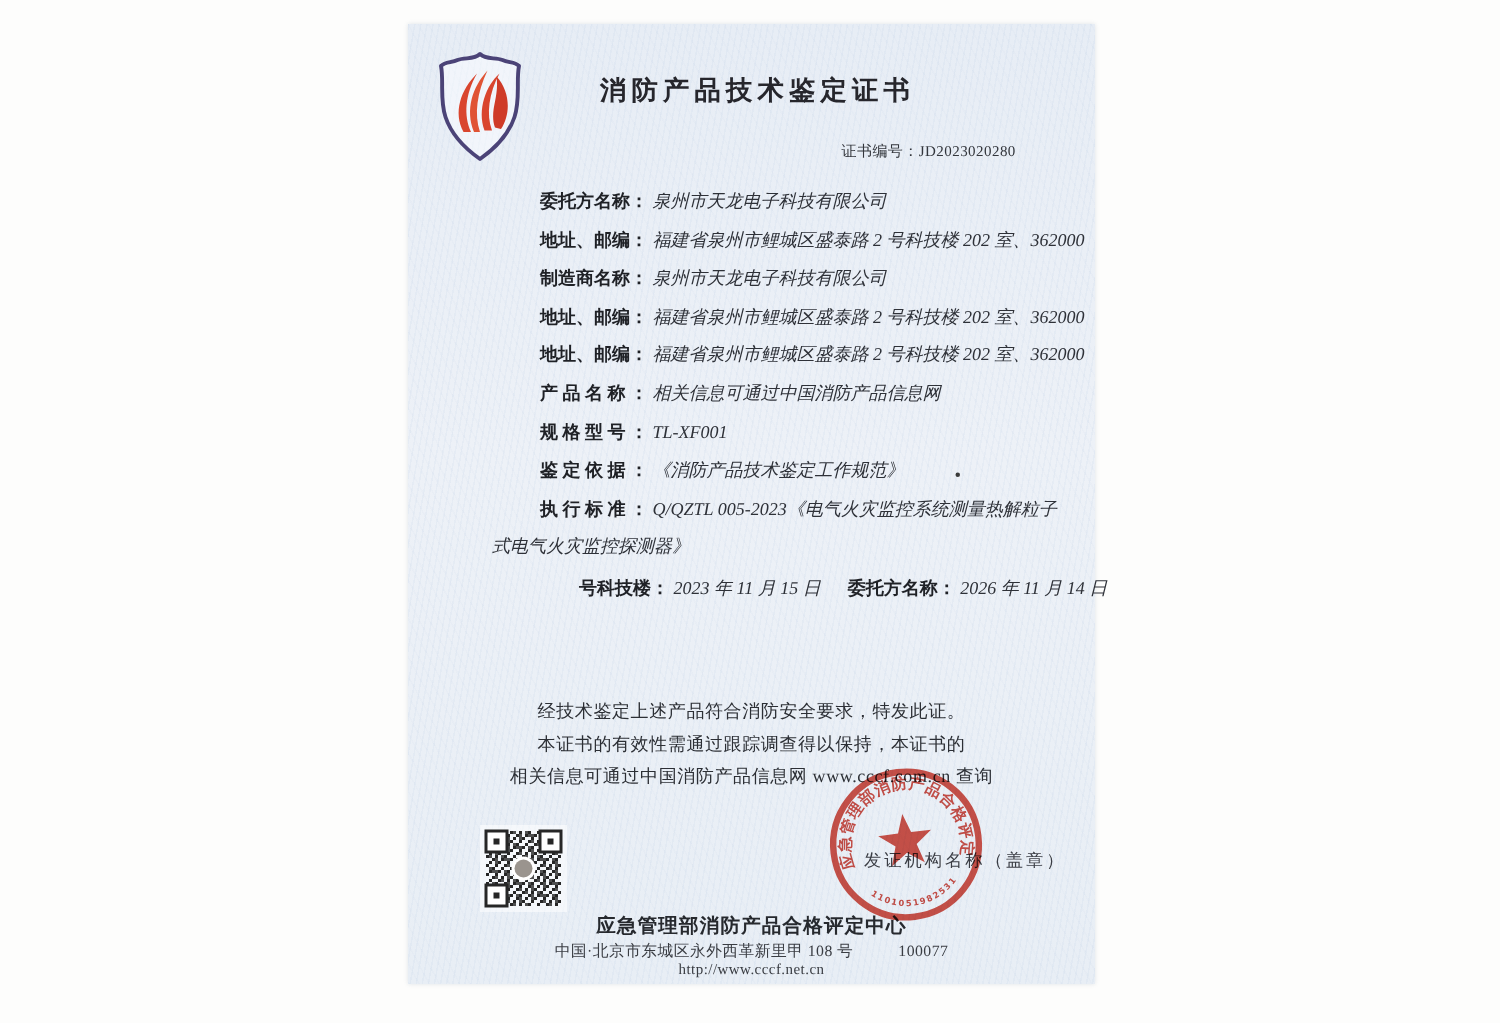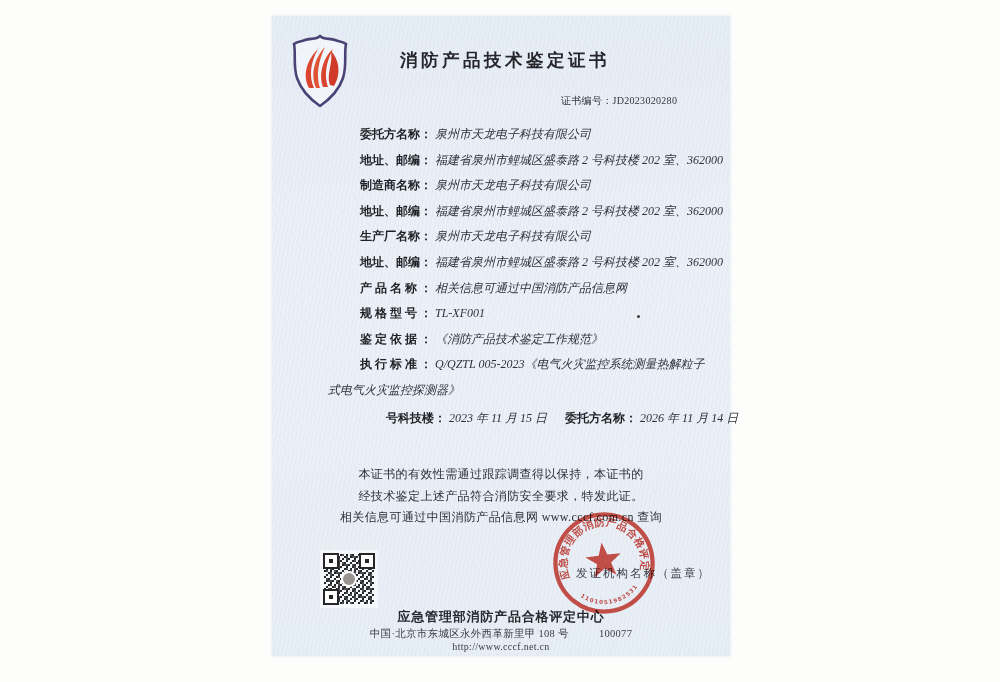--- a/index.html
+++ b/index.html
@@ -96,36 +96,35 @@
 
     <div class="certno">
       <span>证书编号：</span><span>JD2023020280</span>
     </div>
 
     <div class="fields">
       <div class="row"><span class="lbl">委托方名称：</span><span class="val">泉州市天龙电子科技有限公司</span></div>
       <div class="row"><span class="lbl">地址、邮编：</span><span class="val">福建省泉州市鲤城区盛泰路 2 号科技楼 202 室、362000</span></div>
       <div class="row"><span class="lbl">制造商名称：</span><span class="val">泉州市天龙电子科技有限公司</span></div>
       <div class="row"><span class="lbl">地址、邮编：</span><span class="val">福建省泉州市鲤城区盛泰路 2 号科技楼 202 室、362000</span></div>
-      <div class="row"><span class="lbl">生产厂名称：</span><span class="val">泉州市天龙电子科技有限公司</span></div>
       <div class="row"><span class="lbl">地址、邮编：</span><span class="val">福建省泉州市鲤城区盛泰路 2 号科技楼 202 室、362000</span></div>
       <div class="row"><span class="lbl">产 品 名 称 ：</span><span class="val">相关信息可通过中国消防产品信息网</span></div>
       <div class="row"><span class="lbl">规 格 型 号 ：</span><span class="val">TL-XF001</span></div>
       <div class="row"><span class="lbl">鉴 定 依 据 ：</span><span class="val">《消防产品技术鉴定工作规范》</span></div>
       <div class="row wrap"><span class="lbl">执 行 标 准 ：</span><span class="val">Q/QZTL 005-2023《电气火灾监控系统测量热解粒子式电气火灾监控探测器》</span></div>
       <div class="row-dates">
         <span class="lbl">号科技楼：</span><span class="val">2023 年 11 月 15 日</span><span class="lbl lbl2">委托方名称：</span><span class="val">2026 年 11 月 14 日</span>
       </div>
     </div>
 
     <div class="speck"></div>
 
     <div class="statement">
+      <div>经技术鉴定上述产品符合消防安全要求，特发此证。</div>
       <div>本证书的有效性需通过跟踪调查得以保持，本证书的</div>
-      <div>经技术鉴定上述产品符合消防安全要求，特发此证。</div>
       <div>相关信息可通过中国消防产品信息网 www.cccf.com.cn 查询</div>
     </div>
 
     <svg class="qr" viewBox="0 0 29 29" aria-hidden="true">
       <defs>
         <pattern id="qm1" width="3" height="3" patternUnits="userSpaceOnUse">
           <rect x="0" y="0" width="1" height="1" fill="#262626"></rect>
           <rect x="2" y="1" width="1" height="1" fill="#262626"></rect>
           <rect x="1" y="2" width="1" height="1" fill="#262626"></rect>
         </pattern>

